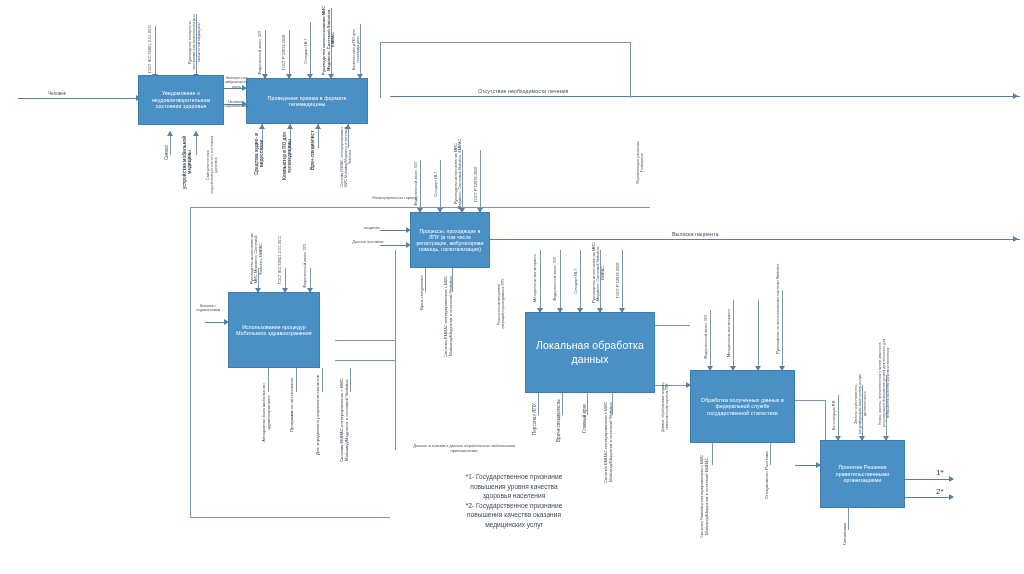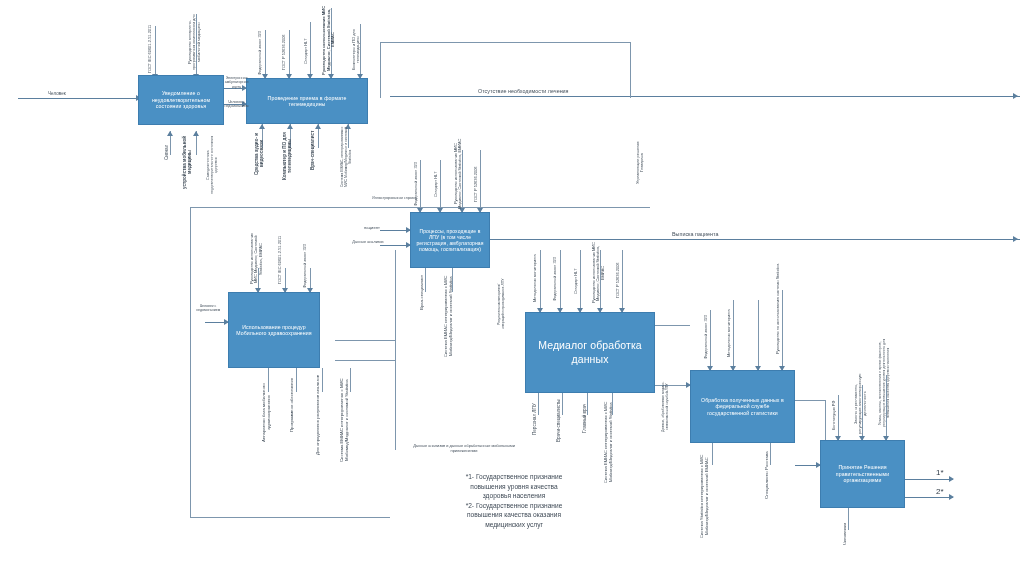--- a/index.html
+++ b/index.html
@@ -227,21 +227,21 @@
 
   <div class="box" style="left:228px;top:292px;width:92px;height:76px;font-size:5.2px;">
     <span>Использование процедур Мобильного здравоохранения</span>
   </div>
 
   <div class="box" style="left:410px;top:212px;width:80px;height:56px;font-size:5.0px;">
     <span>Процессы, проходящие в ЛПУ (в том числе регистрация, амбулаторная помощь, госпитализация)</span>
   </div>
 
   <div class="box" style="left:525px;top:312px;width:130px;height:81px;font-size:10.5px;">
-    <span>Медиалог обработка данных</span>
+    <span>Локальная обработка данных</span>
   </div>
 
   <div class="box" style="left:690px;top:370px;width:105px;height:73px;font-size:5.2px;">
     <span>Обработка полученных данных в федеральной службе государственной статистики</span>
   </div>
 
   <div class="box" style="left:820px;top:440px;width:85px;height:68px;font-size:5.2px;">
     <span>Принятие Решения правительственными организациями</span>
   </div>
 

